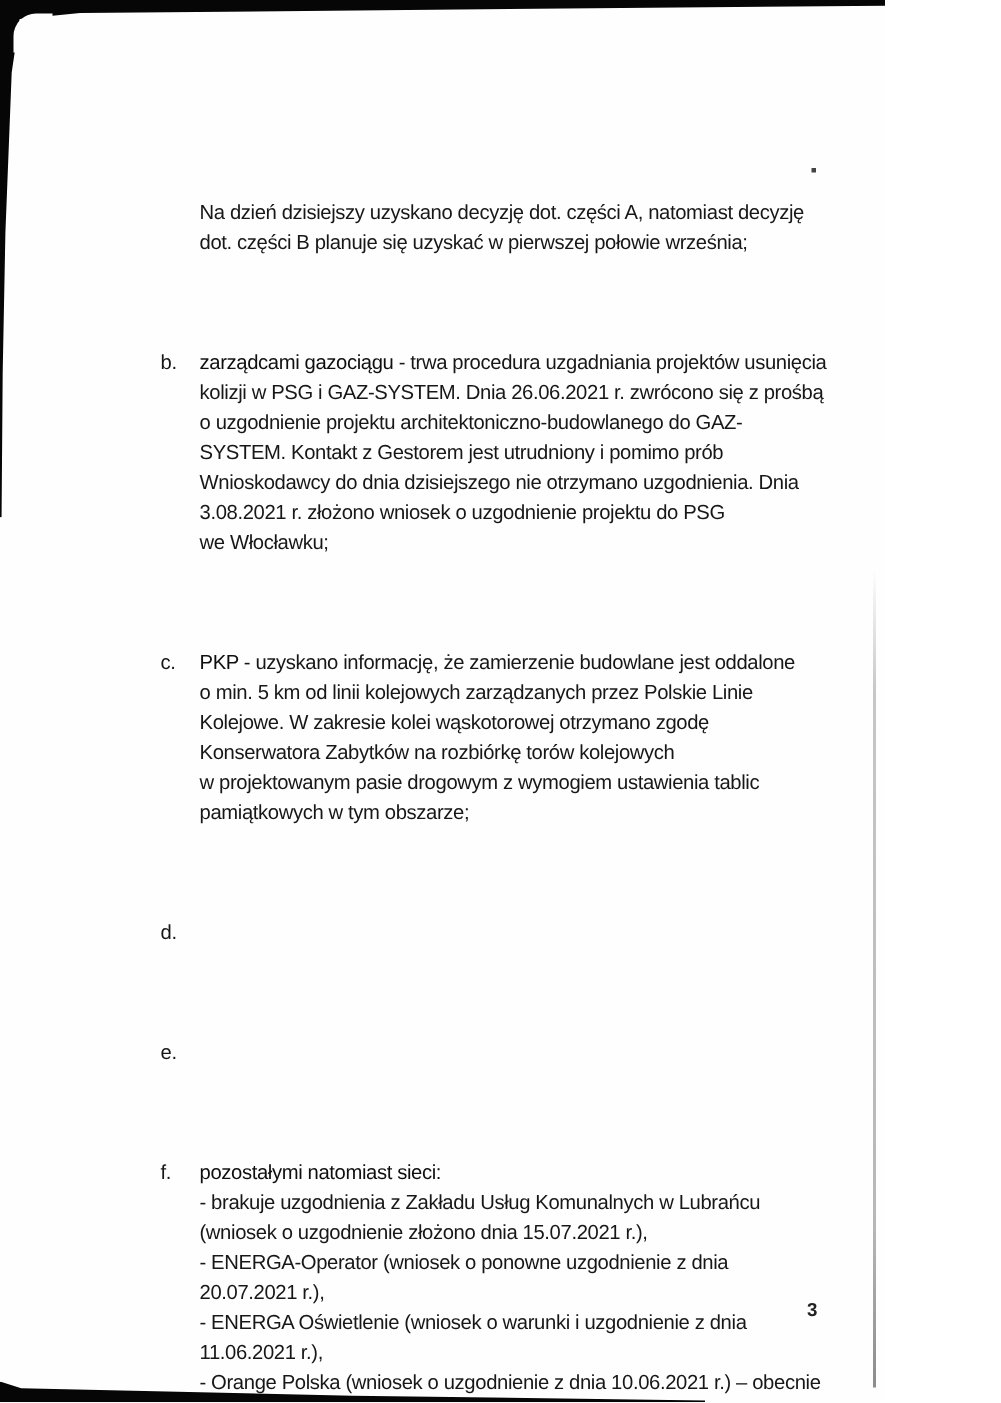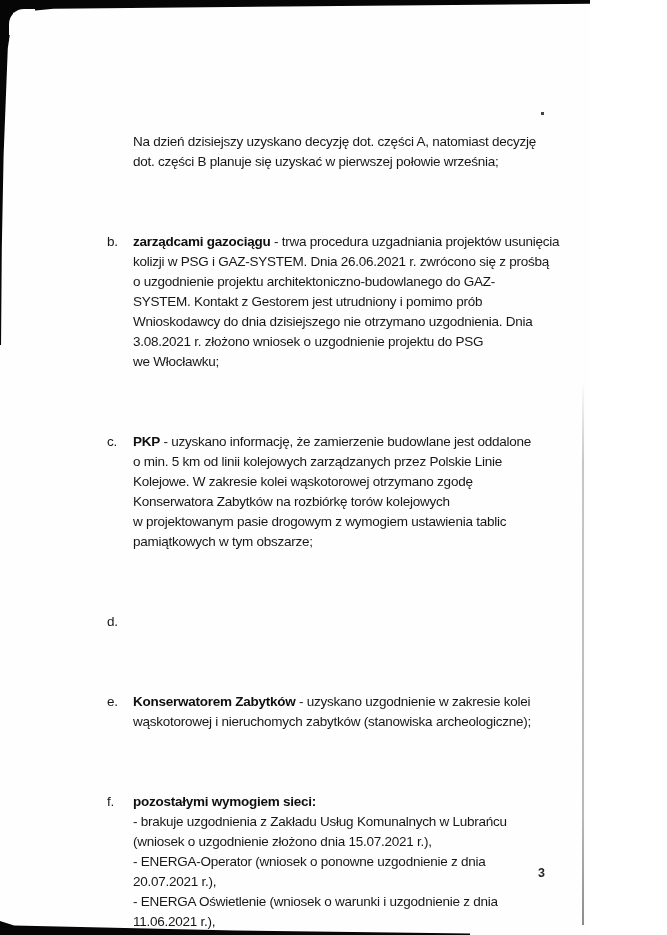--- a/index.html
+++ b/index.html
@@ -37,21 +37,21 @@
 
   
   .doc {
     position: absolute; left: 42px; top: 72px; width: 580px;
     color: #171717;
     font-size: 13.5px;
     line-height: 20px;
     letter-spacing: -0.25px;
     white-space: pre;
   }
-  .doc strong { font-weight: 700; color: #0f0f0f; }
+  .doc strong { font-weight: 400; color: #0f0f0f; }
   .cont { padding-left: 91px; }
   .li { display: flex; }
   .li .marker { flex: none; }
   .li.lettered { padding-left: 65px; }
   .li.lettered .marker { width: 26px; }
   .page-number {
     position: absolute; left: 538px; top: 866px;
     font-size: 12.5px; font-weight: 700; color: #222;
     letter-spacing: 0;
     font-family: "Liberation Sans", sans-serif;
@@ -87,27 +87,25 @@
 w projektowanym pasie drogowym z wymogiem ustawienia tablic
 pamiątkowych w tym obszarze;</span></div>
     </div>
 
     <div class="li lettered">
       <span class="marker">d.</span>
     </div>
 
     <div class="li lettered">
       <span class="marker">e.</span>
-      <div class="body"><strong>Konserwatorem Zabytków</strong><span> - uzyskano uzgodnienie w zakresie kolei
-wąskotorowej i nieruchomych zabytków (stanowiska archeologiczne);</span></div>
     </div>
 
     <div class="li lettered">
       <span class="marker">f.</span>
-      <div class="body"><strong>pozostałymi wymogiem sieci:</strong><span>
+      <div class="body"><strong>pozostałymi natomiast sieci:</strong><span>
 - brakuje uzgodnienia z Zakładu Usług Komunalnych w Lubrańcu
 (wniosek o uzgodnienie złożono dnia 15.07.2021 r.),
 - ENERGA-Operator (wniosek o ponowne uzgodnienie z dnia
 20.07.2021 r.),
 - ENERGA Oświetlenie (wniosek o warunki i uzgodnienie z dnia
 11.06.2021 r.),
 - Orange Polska (wniosek o uzgodnienie z dnia 10.06.2021 r.) – obecnie
 trwa procedura uzgadniania projektów z danymi gestorami.</span></div>
     </div>
 

